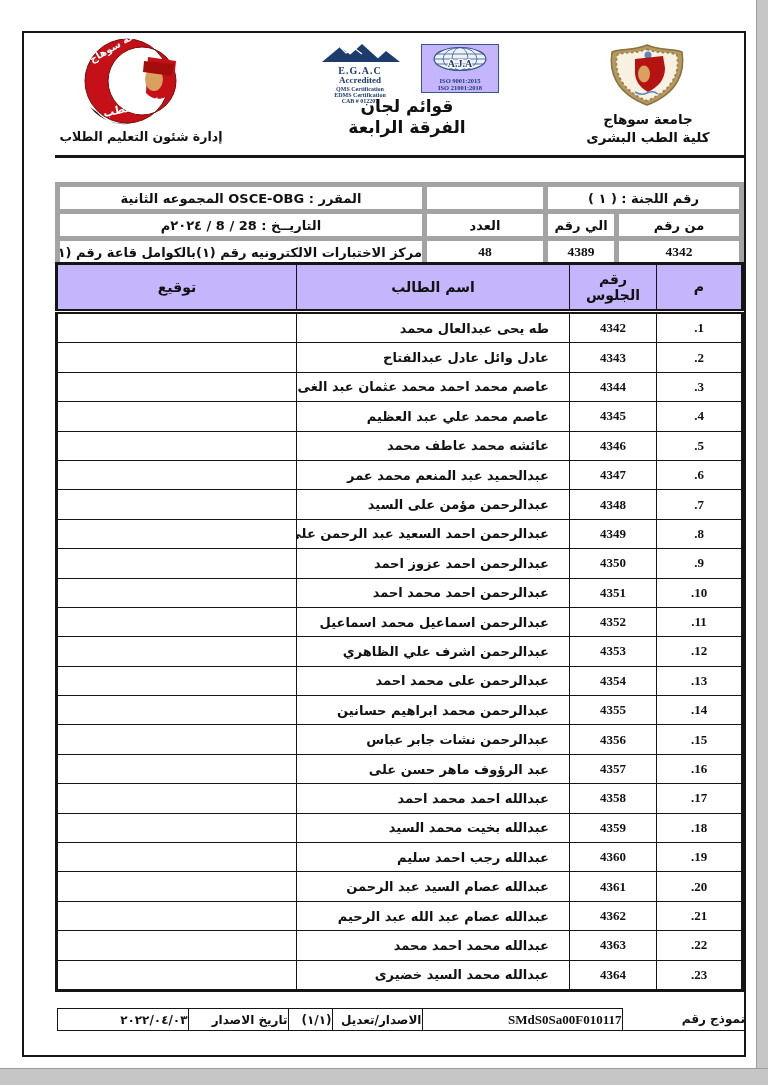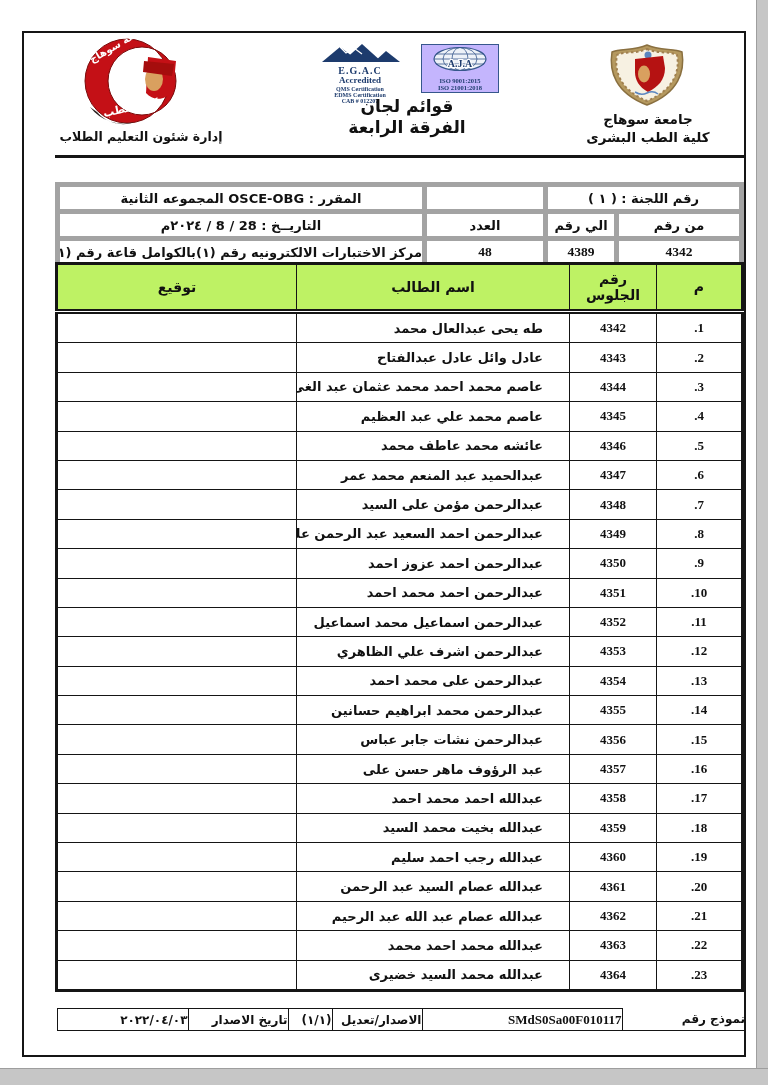--- a/index.html
+++ b/index.html
@@ -35,26 +35,26 @@
 
   
   table{border-collapse:collapse;table-layout:fixed;}
   td,th{padding:0;overflow:hidden;white-space:nowrap;}
 
   .info{left:55px;top:182px;width:689px;direction:rtl;border:2.5px solid #151515;}
   .info td{border:5px solid #a3a3a3;height:22px;font-weight:bold;font-size:13px;text-align:center;}
   .info .num{font-family:"Liberation Serif","DejaVu Serif",serif;font-size:13.5px;text-align:center;}
 
   .main{left:55px;top:262px;width:689px;direction:rtl;border:3px solid #151515;}
-  .main th{border:1px solid #151515;background:#bef264;font-size:14px;font-weight:bold;height:44px;white-space:normal;line-height:16px;}
+  .main th{border:1px solid #151515;background:#c4b5fd;font-size:14px;font-weight:bold;height:44px;white-space:normal;line-height:16px;}
   .main thead tr{border-bottom:5px double #151515;}
   .main td{border:1px solid #151515;height:28.4px;font-weight:bold;font-size:13px;}
   .c-idx{font-family:"Liberation Serif","DejaVu Serif",serif;text-align:center;font-size:13px;}
   .c-seat{font-family:"Liberation Serif","DejaVu Serif",serif;text-align:center;font-size:13.5px;}
-  .c-name{text-align:right;padding-right:26px;}
+  .c-name{text-align:right;padding-right:20px;}
 
   .foot{left:57px;top:1008px;width:688px;direction:rtl;}
   .foot td{border:1.5px solid #151515;height:21px;font-weight:bold;font-size:12px;text-align:right;}
   .foot td.open{border:none;border-bottom:1.5px solid #151515;margin-left:20px;}
   .foot .latin{font-family:"Liberation Serif","DejaVu Serif",serif;font-size:13px;}
 </style>
 </head>
 <body>
 
 <div class="edge-right"></div>

